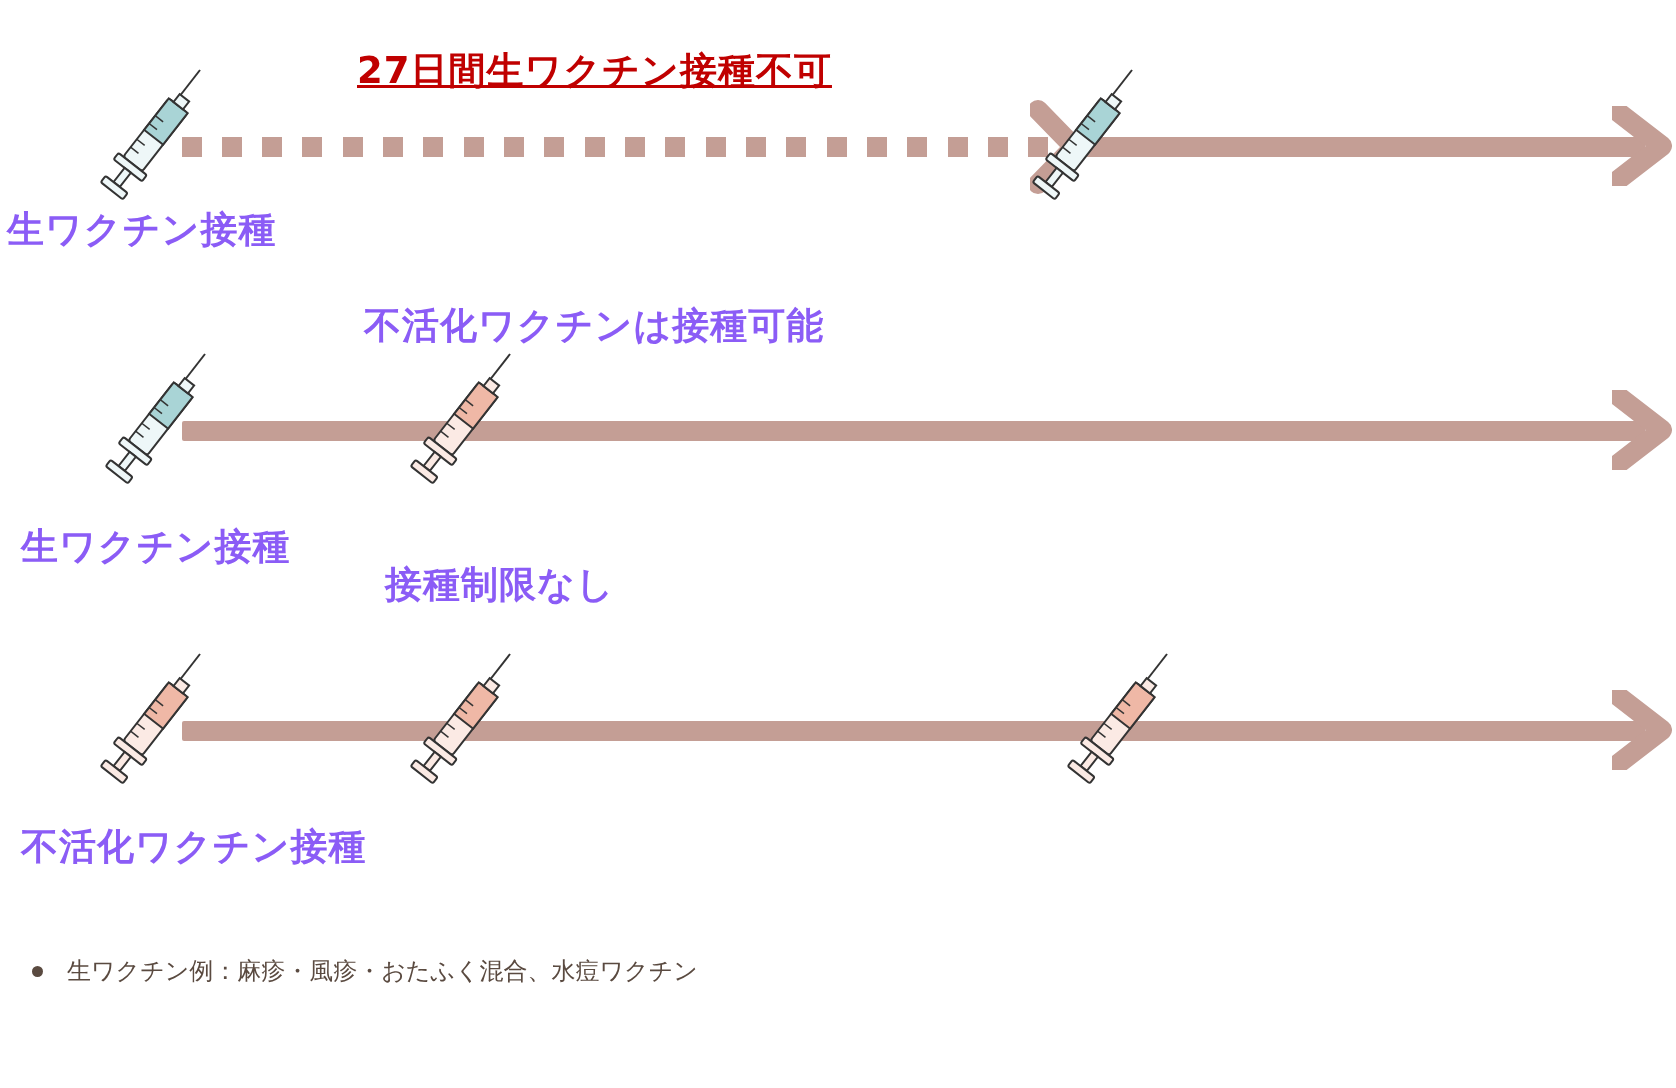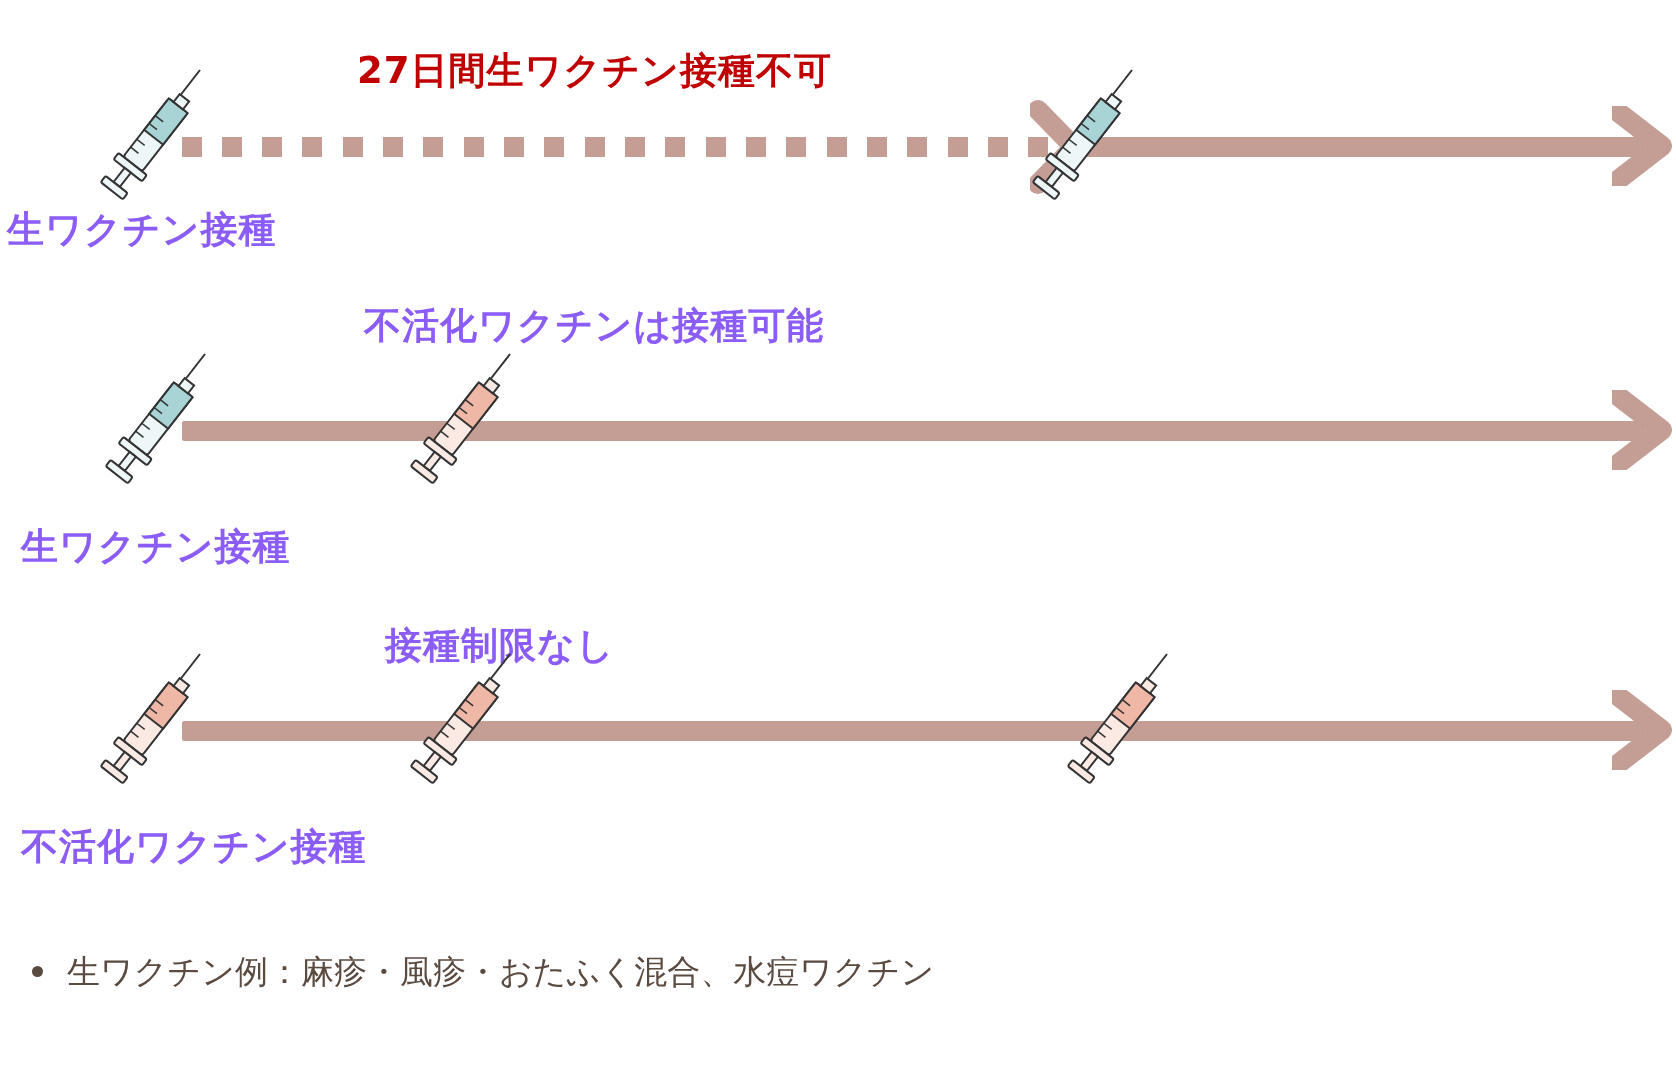--- a/index.html
+++ b/index.html
@@ -5,21 +5,21 @@
   html, body { margin:0; padding:0; background:#ffffff; }
   body { width:1676px; height:1088px; position:relative; overflow:hidden;
          font-family:"DejaVu Sans","Liberation Sans",sans-serif; }
   .abs { position:absolute; }
   .label-bold { font-weight:bold; color:#8b5cf6; font-size:37px; letter-spacing:1px; white-space:nowrap; }
   .label-red { font-weight:bold; color:#c00000; font-size:37px; letter-spacing:1px; white-space:nowrap; }
   .line-solid { position:absolute; height:20px; background:#c49e95; border-radius:2px; }
   .dot { position:absolute; width:20px; height:20px; background:#c49e95; }
   .arrow-head { position:absolute; width:60px; height:80px; }
   .syringe { position:absolute; width:110px; height:140px; }
-  .bullets { position:absolute; left:28px; top:945px; font-size:33px; color:#5a4a40; line-height:53px; }
+  .bullets { position:absolute; left:28px; top:945px; font-size:24px; color:#5a4a40; line-height:53px; }
   .bullet-row { display:flex; align-items:center; white-space:nowrap; }
   .bullet-dot { width:11px; height:11px; border-radius:50%; background:#5a4a40; margin-right:24px; margin-left:4px; }
 </style>
 </head>
 <body>
 
 <svg width="0" height="0" style="position:absolute">
   <defs>
     <symbol id="syr-blue" viewBox="0 0 110 140">
       <line x1="74" y1="38" x2="102" y2="2" stroke="#333" stroke-width="2"></line>
@@ -51,21 +51,21 @@
         <rect x="-12" y="56" width="8" height="28" rx="2" fill="#fbeae4" stroke="#333" stroke-width="2"></rect>
       </g>
     </symbol>
     <symbol id="arrowhead" viewBox="0 0 60 80">
       <polyline points="6,6 50,40 6,74" fill="none" stroke="#c49e95" stroke-width="20" stroke-linecap="round" stroke-linejoin="round"></polyline>
     </symbol>
   </defs>
 </svg>
 
 <div>
-  <div class="abs label-red" style="left:357px; top:46px;">27日間生ワクチン接種不可</div>
+  <div class="abs label-red" style="left:357px; top:46px;text-decoration:underline;">27日間生ワクチン接種不可</div>
 
   <div>
     <div class="dot" style="left:182px; top:137px;"></div>
     <div class="dot" style="left:222px; top:137px;"></div>
     <div class="dot" style="left:262px; top:137px;"></div>
     <div class="dot" style="left:302px; top:137px;"></div>
     <div class="dot" style="left:343px; top:137px;"></div>
     <div class="dot" style="left:383px; top:137px;"></div>
     <div class="dot" style="left:423px; top:137px;"></div>
     <div class="dot" style="left:464px; top:137px;"></div>
@@ -113,21 +113,21 @@
       <use href="#syr-blue"></use>
     </svg>
   <svg class="syringe" style="left:408px; top:352px;">
       <use href="#syr-pink"></use>
     </svg>
 
   <div class="abs label-bold" style="left:21px; top:522px;">生ワクチン接種</div>
 </div>
 
 <div>
-  <div class="abs label-bold" style="left:385px; top:621px;">接種制限なし</div>
+  <div class="abs label-bold" style="left:385px; top:560px;">接種制限なし</div>
   <div class="line-solid" style="left:182px; top:721px; width:1463px;"></div>
   <svg class="arrow-head" style="left:1612px; top:690px;">
       <use href="#arrowhead"></use>
     </svg>
 
   <svg class="syringe" style="left:98px; top:652px;">
       <use href="#syr-pink"></use>
     </svg>
   <svg class="syringe" style="left:408px; top:652px;">
       <use href="#syr-pink"></use>

